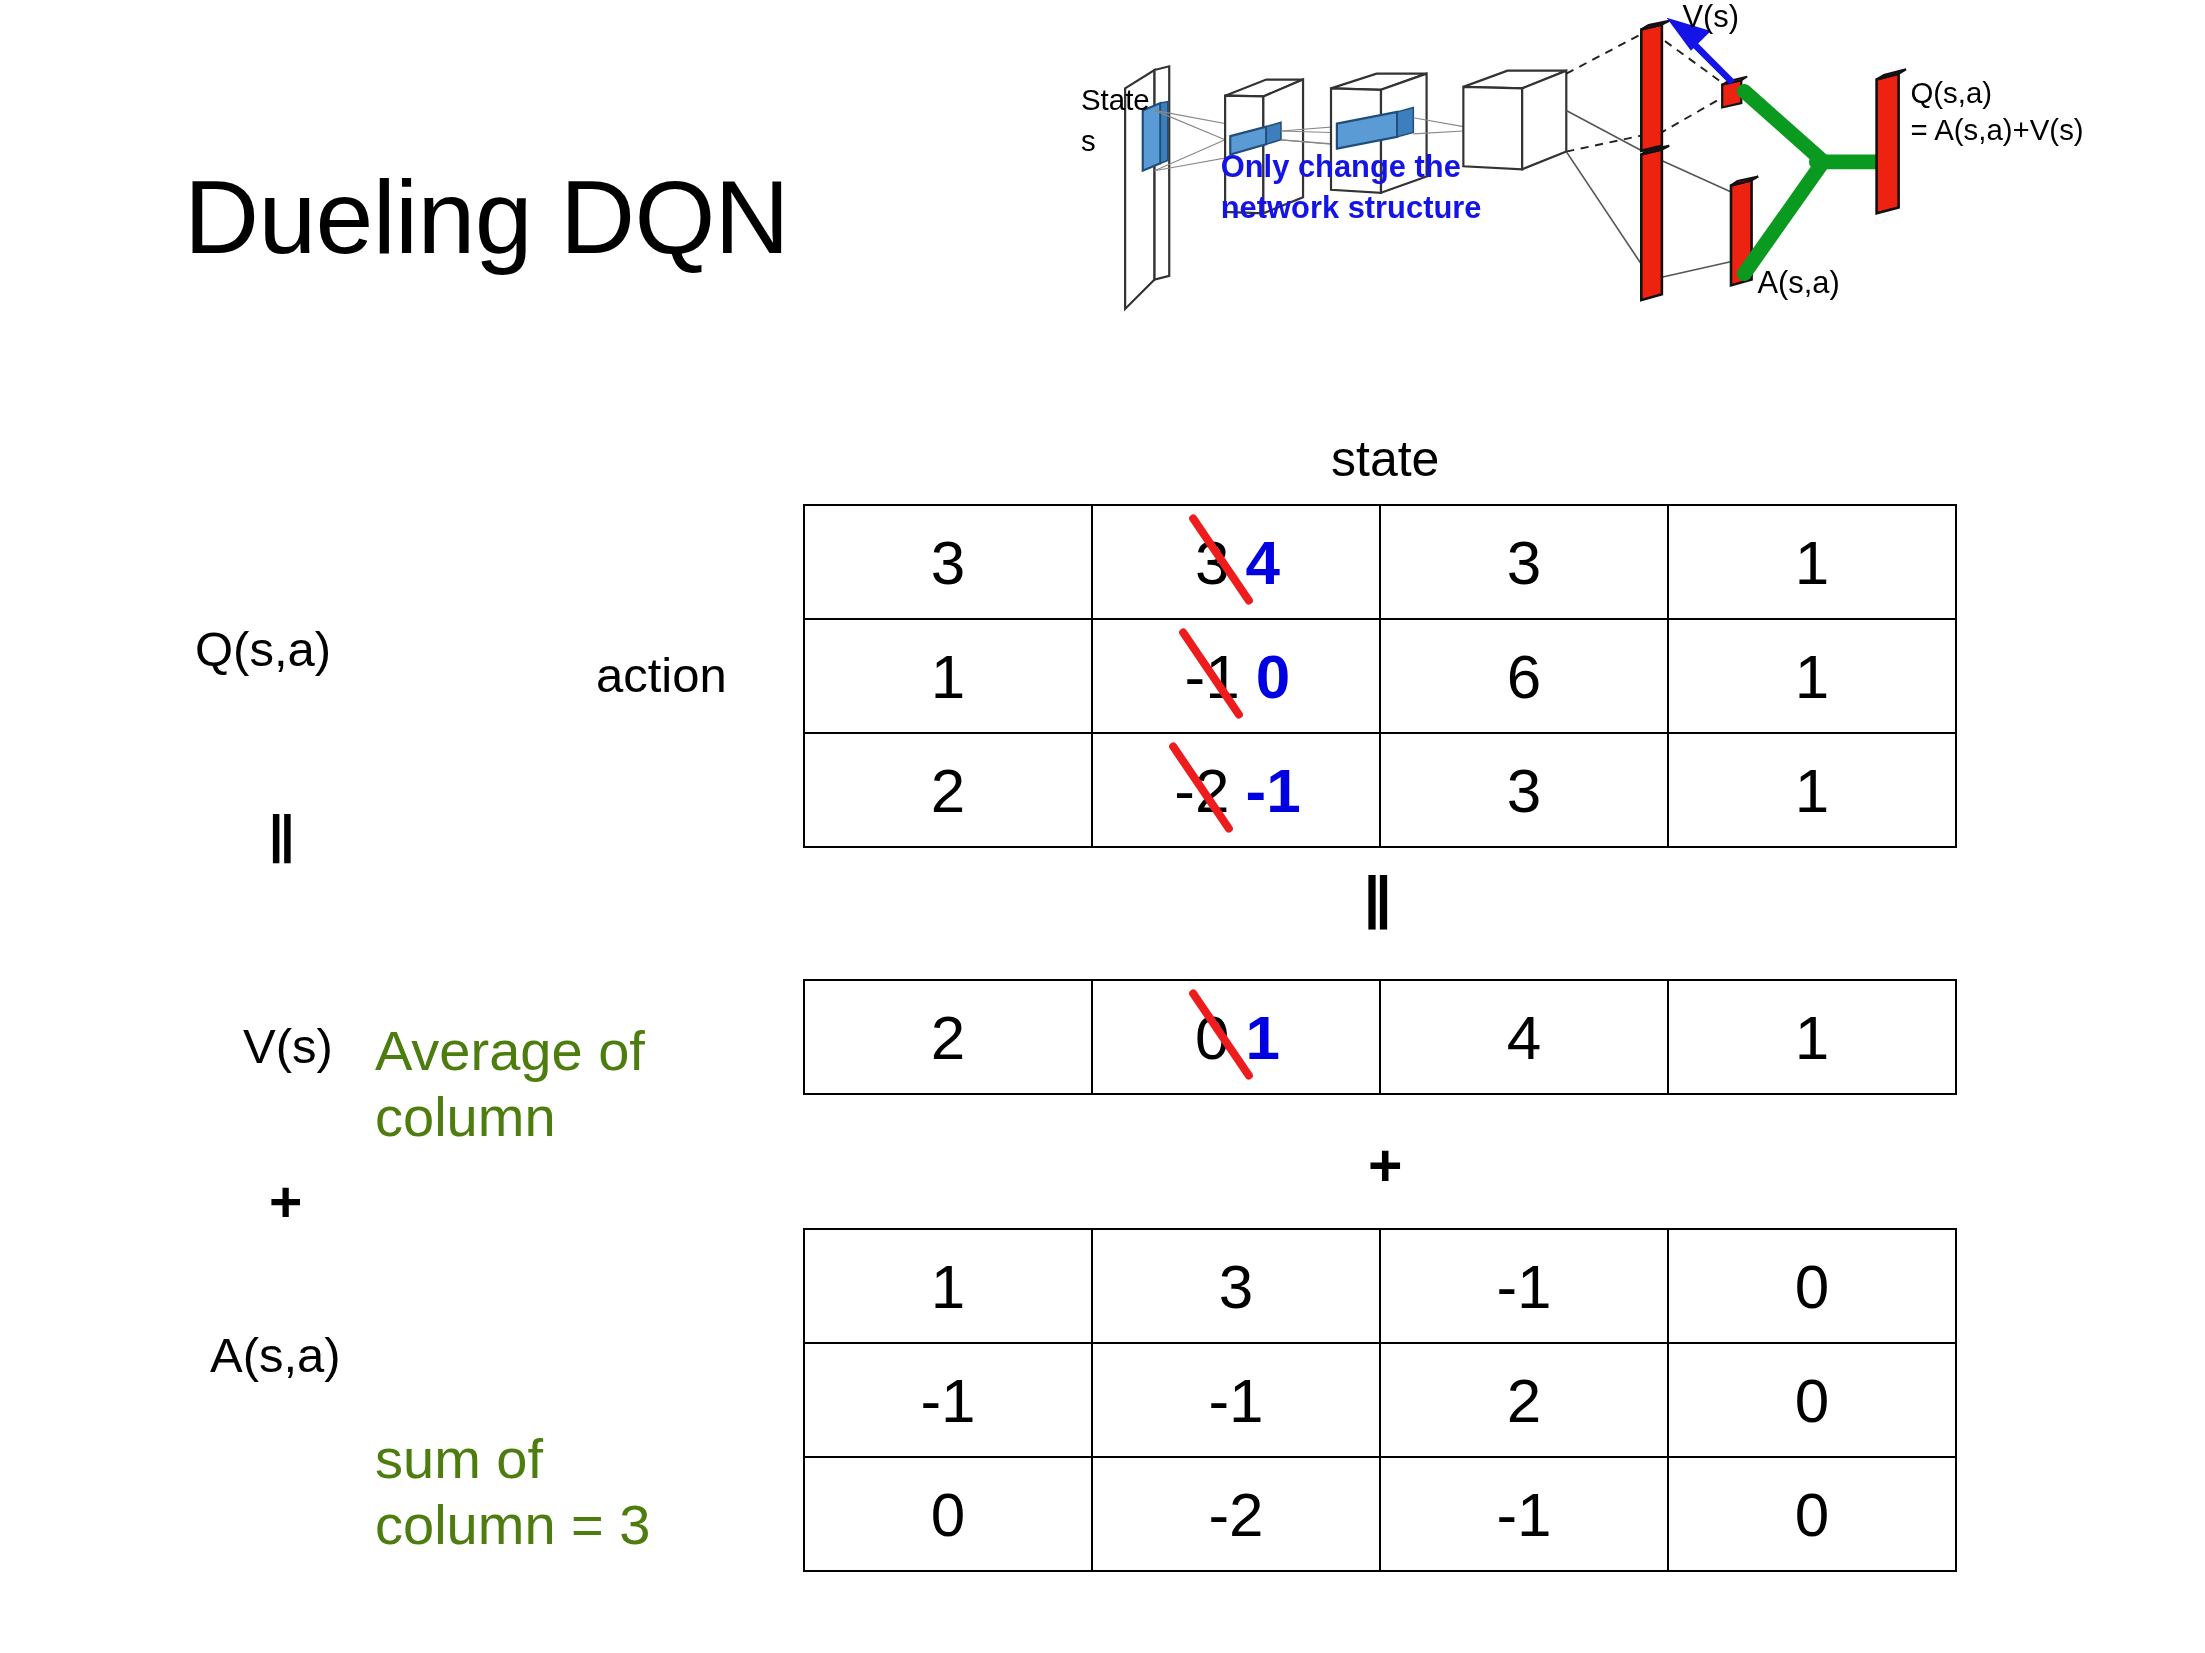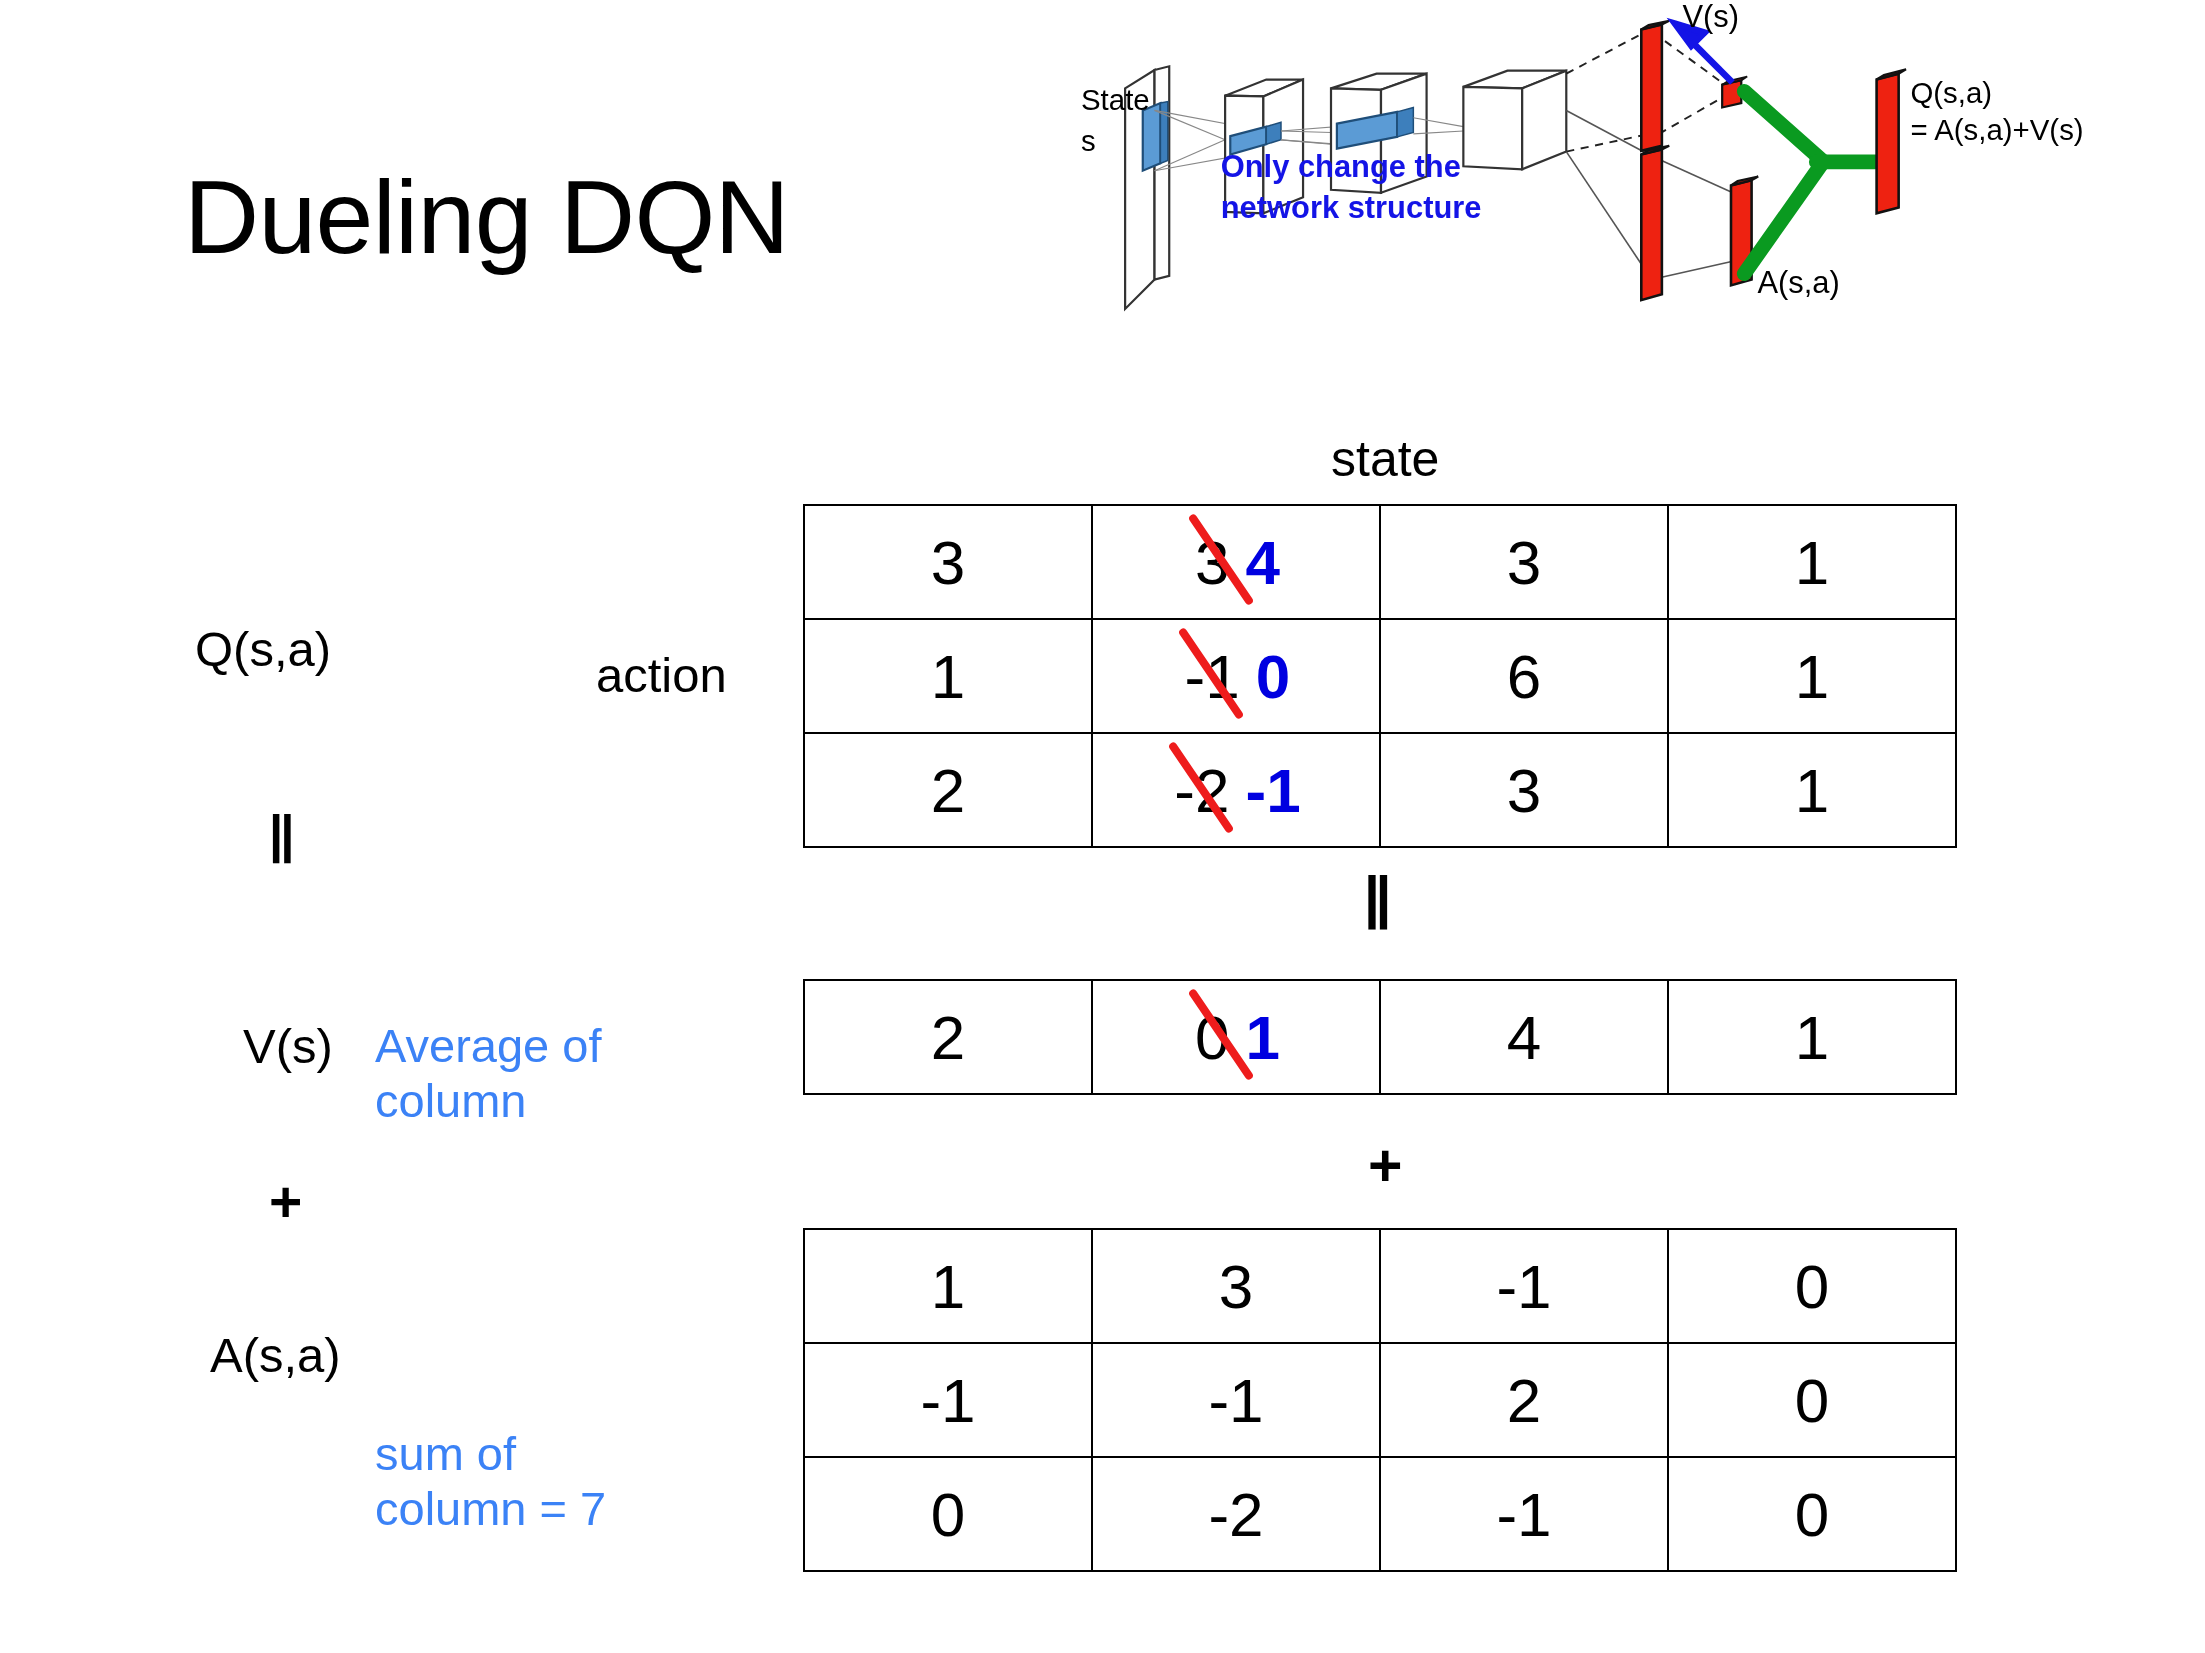--- a/index.html
+++ b/index.html
@@ -35,23 +35,23 @@
   .diagram-label-blue{fill:#1414e6;}
 
   
   .lbl{
     font-size:49px;
     white-space:nowrap;
     color:#000;
     margin-left:8px;
   }
   .lbl-blue{
-    font-size:47px;
+    font-size:56px;
     white-space:nowrap;
-    color:#3b82f6;
+    color:#4d7c0f;
     line-height:1.18;
   }
 
   #label-state{left:1323px;top:430px;font-size:50px;}
   #label-qsa{left:187px;top:621px;}
   #label-action{left:588px;top:647px;text-align:center;}
   #eq-sign-1{left:261px;top:805px;font-size:51px;font-weight:600;letter-spacing:-2.9px;}
   #label-vs{left:235px;top:1018px;}
   #label-avg{left:375px;top:1018px;}
   #plus-sign-1{left:261px;top:1169px;font-size:57px;font-weight:700;}
@@ -254,21 +254,21 @@
   <div>Average of</div>
   <div>column</div>
 </div>
 
 <div class="abs lbl" id="plus-sign-1">+</div>
 
 <div class="abs lbl" id="label-asa">A(s,a)</div>
 
 <div class="abs lbl-blue" id="label-sumcol">
   <div>sum of</div>
-  <div>column = 7</div>
+  <div>column = 3</div>
 </div>
 
 <div class="abs lbl" id="eq-sign-2">||</div>
 
 <div class="abs lbl" id="plus-sign-2">+</div>
 
 <table class="grid" id="table-q">
     <tbody>
       <tr>
         <td>3</td>

